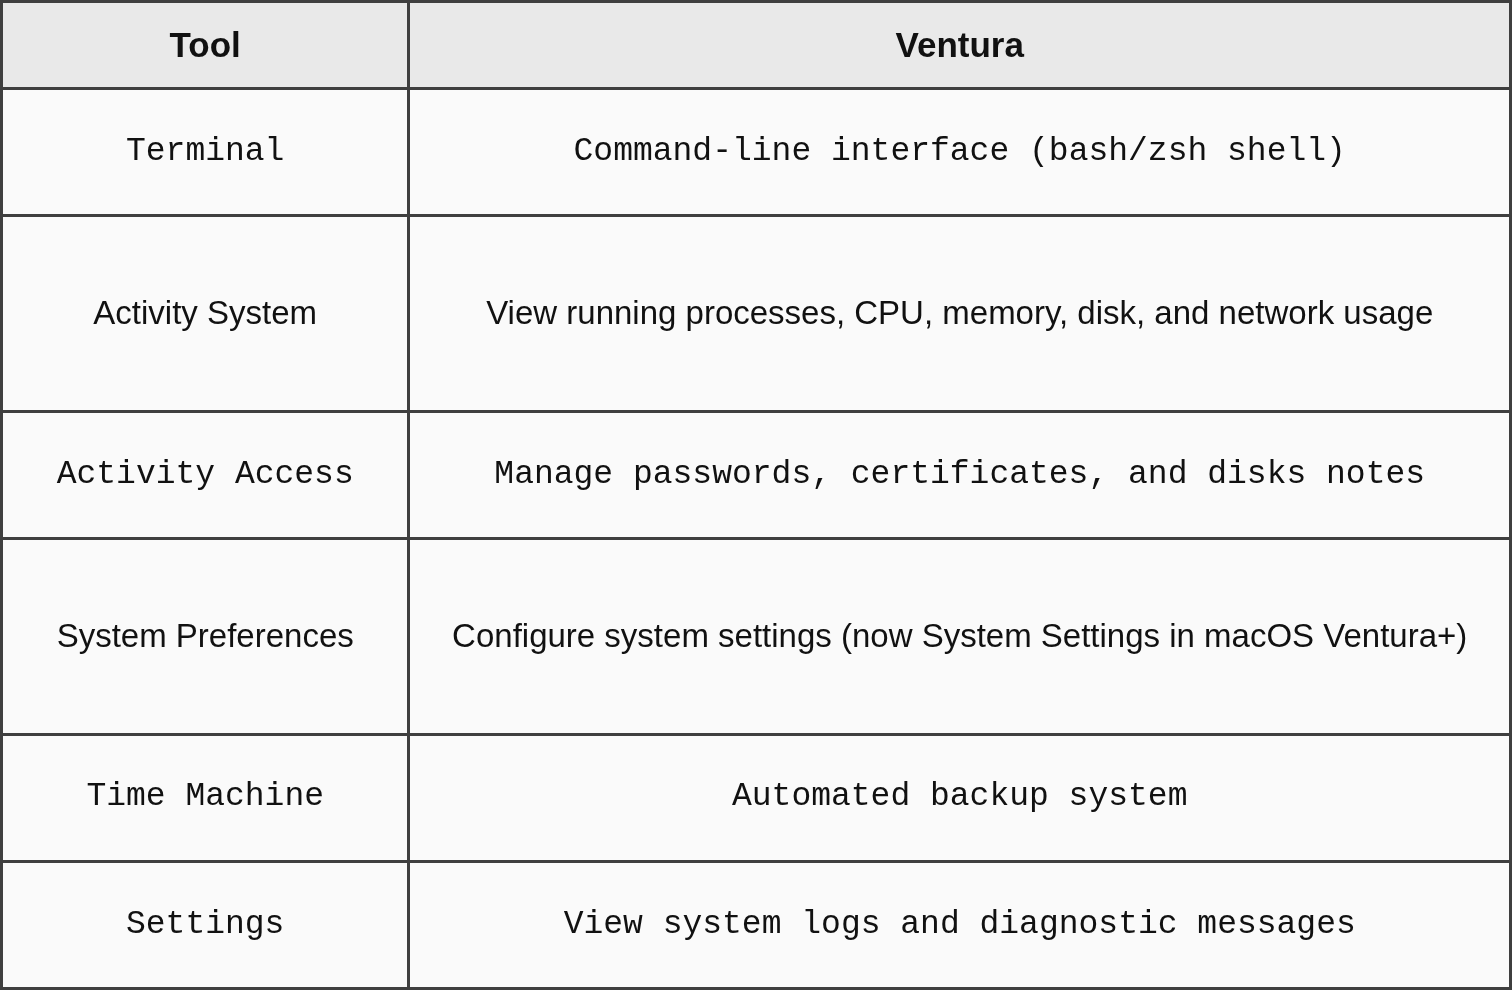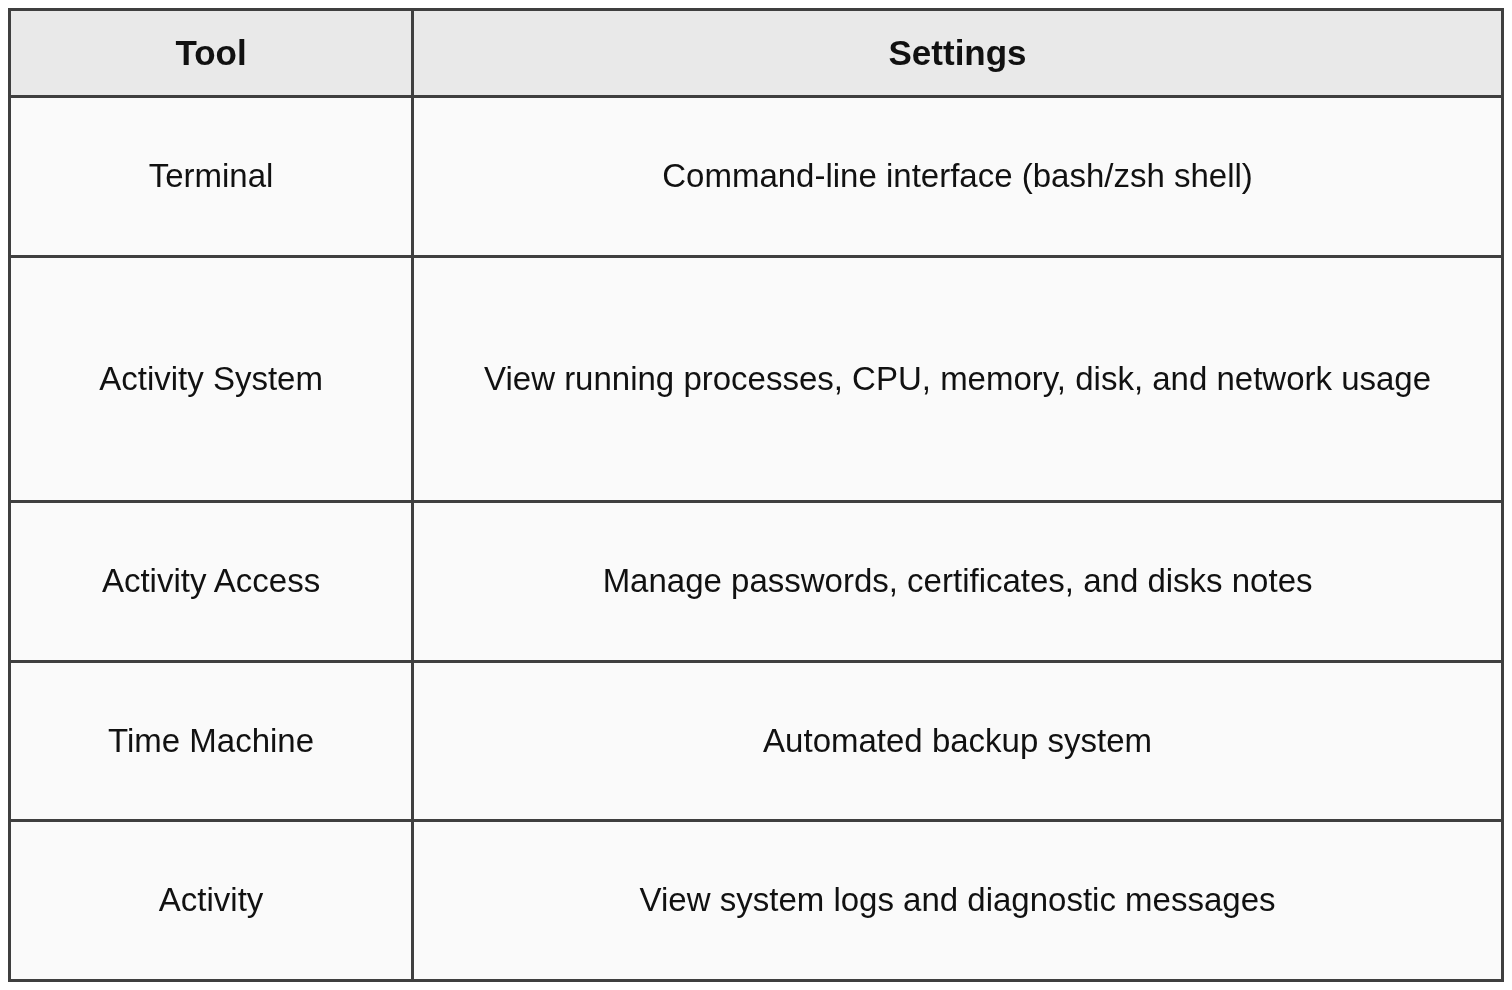--- a/index.html
+++ b/index.html
@@ -6,21 +6,21 @@
     margin: 0;
     padding: 0;
     background: #ffffff;
     font-family: "Liberation Sans", "DejaVu Sans", sans-serif;
     color: #111111;
   }
   .page {
     width: 1512px;
     height: 990px;
     box-sizing: border-box;
-    padding: 8px;
+    padding: 0;
     background: #ffffff;
   }
   table.tools {
     width: 100%;
     height: 100%;
     border-collapse: collapse;
     table-layout: fixed;
   }
   table.tools th,
   table.tools td {
@@ -40,54 +40,58 @@
   }
   table.tools td {
     background: #fafafa;
   }
   col.tool-col { width: 27%; }
   col.function-col { width: 73%; }
   td.tool-cell {
     padding-left: 48px;
     padding-right: 48px;
   }
-  tr.single td { height: 50px; }
+  tr.single td { height: 50px; font-family: Liberation Mono, monospace; }
   tr.double td { height: 96px; }
 </style>
 </head>
 <body>
 
 <div class="page">
   <table class="tools">
     <colgroup>
       <col class="tool-col">
       <col class="function-col">
     </colgroup>
     <thead>
       <tr>
         <th>Tool</th>
-        <th>Settings</th>
+        <th>Ventura</th>
       </tr>
     </thead>
     <tbody>
       <tr class="single">
         <td class="tool-cell">Terminal</td>
         <td>Command-line interface (bash/zsh shell)</td>
       </tr>
       <tr class="double">
         <td class="tool-cell">Activity System</td>
         <td>View running processes, CPU, memory, disk, and network usage</td>
       </tr>
       <tr class="single">
         <td class="tool-cell">Activity Access</td>
         <td>Manage passwords, certificates, and disks notes</td>
       </tr>
+      <tr class="double">
+        <td class="tool-cell">System Preferences</td>
+        <td>Configure system settings (now System Settings in macOS Ventura+)</td>
+      </tr>
       <tr class="single">
         <td class="tool-cell">Time Machine</td>
         <td>Automated backup system</td>
       </tr>
       <tr class="single">
-        <td class="tool-cell">Activity</td>
+        <td class="tool-cell">Settings</td>
         <td>View system logs and diagnostic messages</td>
       </tr>
     </tbody>
   </table>
 </div>
 
 </body></html>

